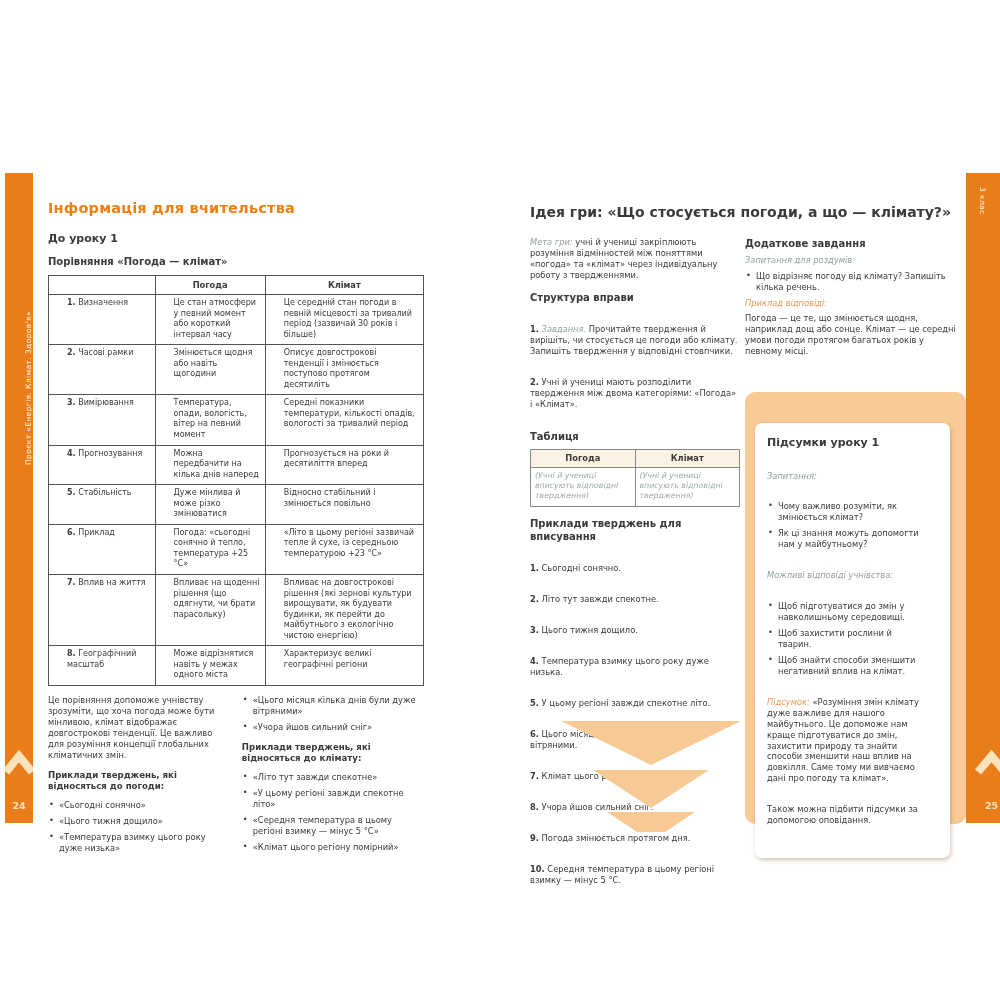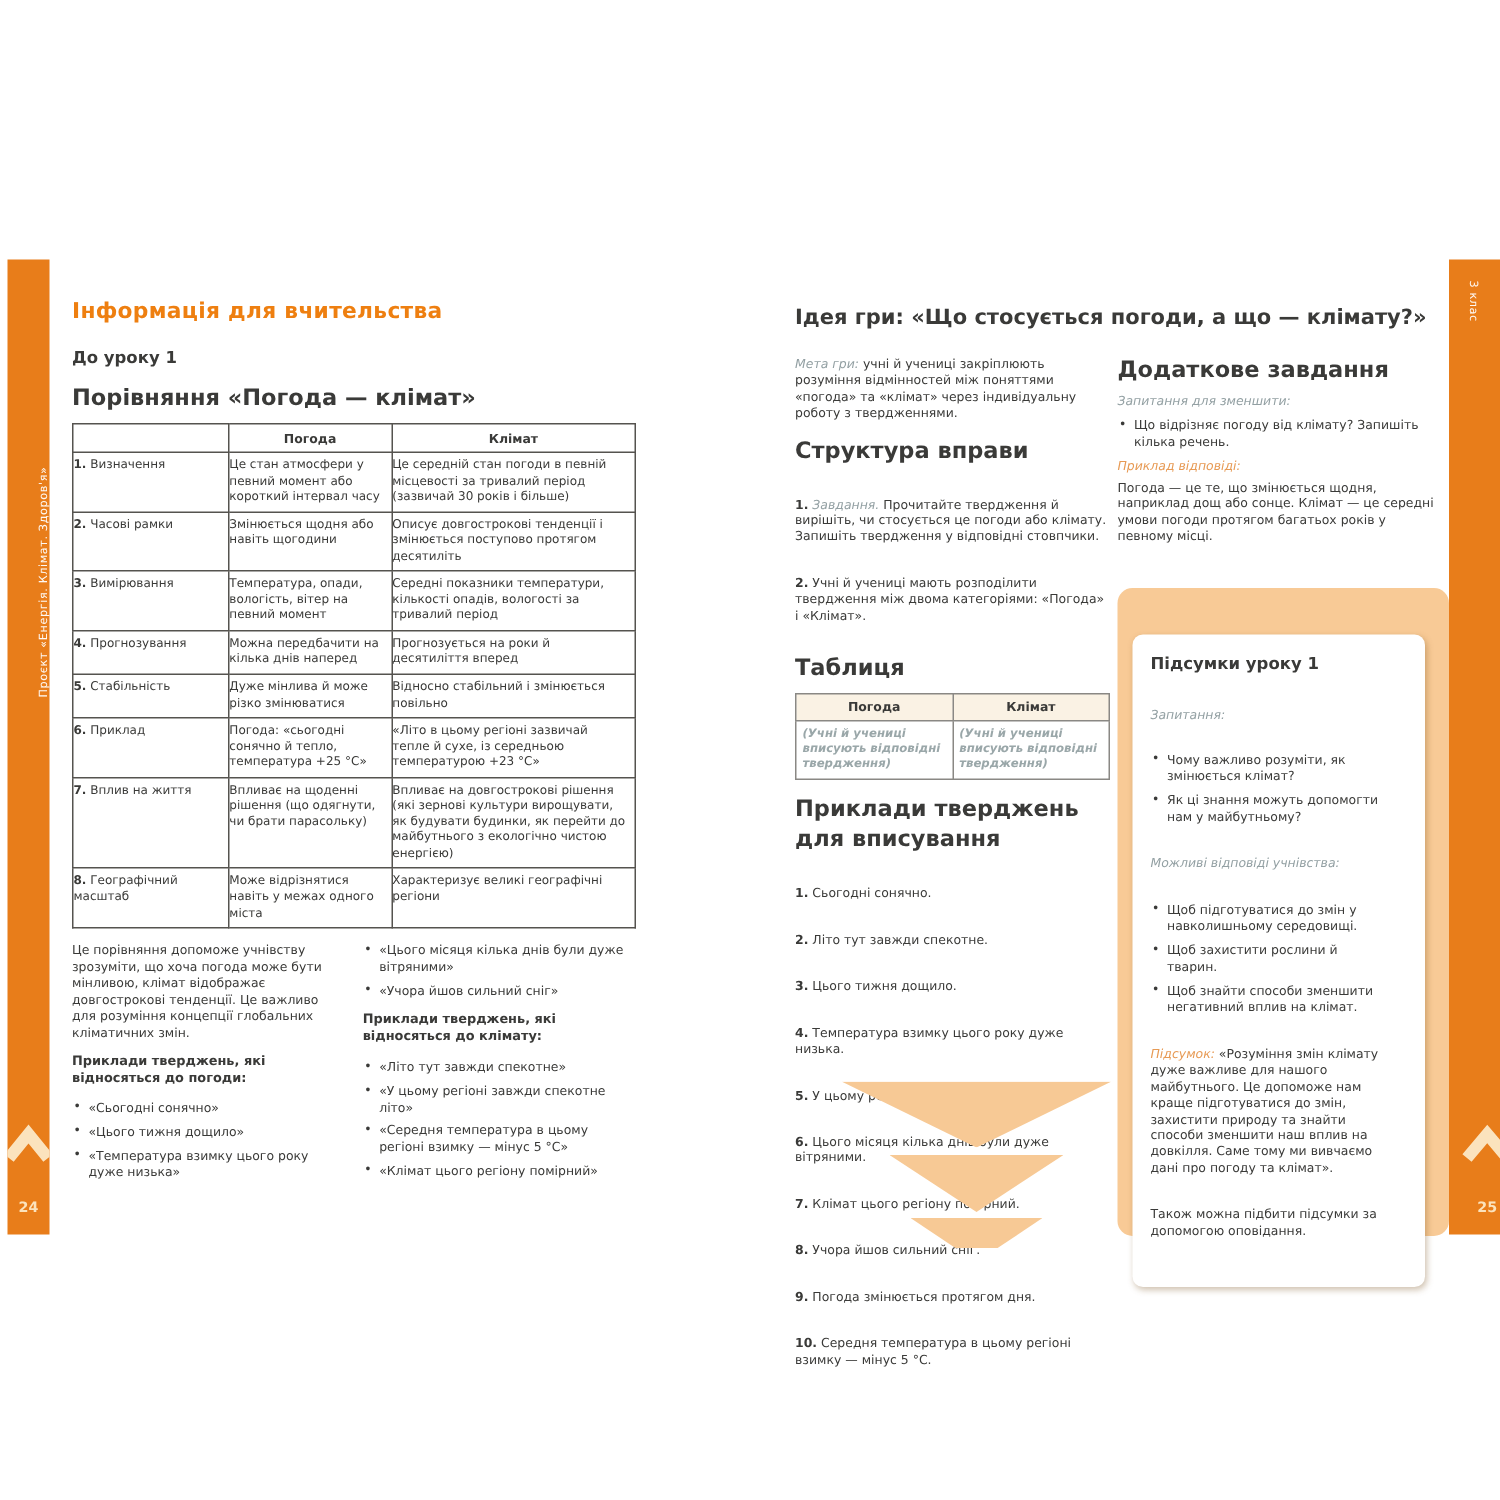--- a/index.html
+++ b/index.html
@@ -23,44 +23,44 @@
   .pagenum {
     position:absolute; bottom:12px; width:100%; text-align:center;
     color:#fbe3bd; font-weight:bold; font-size:9.5px;
   }
   
   .t8  { font-size:8.3px; line-height:1.32; }
   .lbl-gray  { color:#93a0a3; font-style:italic; }
   .lbl-orange{ color:#e79a54; font-style:italic; }
   .h-sec { color:#ee7f10; font-weight:bold; font-size:14.5px; letter-spacing:.2px; }
   .h-2 { font-weight:bold; font-size:11px; }
-  .h-3 { font-weight:bold; font-size:15px; }
+  .h-3 { font-weight:bold; font-size:10px; }
   .bullet { position:relative; padding-left:11px; margin:5px 0; }
   .bullet::before { content:"•"; position:absolute; left:1px; top:-1px; }
   .nitem { margin:20px 0; }
   
   #left-content { position:absolute; left:48px; top:200px; width:376px; }
   #left-content .h-sec { margin-bottom:16px; }
   #left-content .h-2 { margin-bottom:11px; }
   #left-content .h-3 { margin-bottom:8px; }
   table.cmp { width:100%; border-collapse:collapse; font-size:8px; }
   table.cmp th, table.cmp td { border:1px solid #55534f; vertical-align:top; }
   table.cmp th { padding:4px 3px; font-size:8.3px; text-align:center; }
-  table.cmp td { padding:3px 5px 4px 0; line-height:1.32; }
+  table.cmp td { padding:3px 5px 4px 18px; line-height:1.32; }
   .twocol { display:flex; gap:20px; margin-top:9px; }
   .colA { width:206px; }
   .colB { width:216px; }
   .colA .h-3, .colB .h-3 { font-size:8.6px; margin:9px 0 3px 0; }
   
   #game-title { position:absolute; left:530px; top:204px; width:430px;
     font-weight:bold; font-size:14px; }
   #mid-col { position:absolute; left:530px; top:237px; width:210px; }
   #mid-col .h-3 { margin:10px 0 6px 0; }
   table.fill { width:100%; border-collapse:collapse; margin-top:2px; }
-  table.fill th, table.fill td { border:1px solid #8a8884;font-weight:bold; }
+  table.fill th, table.fill td { border:1px solid #8a8884; }
   table.fill th { font-size:8.3px; font-weight:bold; padding:3px; background:#faf2e4; }
   table.fill td { font-size:7.8px; padding:3px 4px 5px 4px; color:#9aa7a9;
     font-style:italic; line-height:1.3; vertical-align:top; }
   #statements-heading { margin-top:13px; }
   #right-col { position:absolute; left:745px; top:237px; width:216px; }
   #right-col .h-3 { margin-bottom:5px; }
   #right-col p { margin:4px 0; }
   
   #summary-shadow { position:absolute; left:745px; top:392px; width:221px; height:432px;
     background:#f8ca96; border-radius:10px; }
@@ -211,21 +211,21 @@
     <p class="nitem"><b>5.</b> <span>У цьому регіоні завжди спекотне літо.</span></p>
     <p class="nitem"><b>6.</b> <span>Цього місяця кілька днів були дуже вітряними.</span></p>
     <p class="nitem"><b>7.</b> <span>Клімат цього регіону помірний.</span></p>
     <p class="nitem"><b>8.</b> <span>Учора йшов сильний сніг.</span></p>
     <p class="nitem"><b>9.</b> <span>Погода змінюється протягом дня.</span></p>
     <p class="nitem"><b>10.</b> <span>Середня температура в цьому регіоні взимку — мінус 5 °С.</span></p>
   </div>
 
   <div id="right-col" class="t8">
     <div class="h-3">Додаткове завдання</div>
-    <p class="lbl-gray">Запитання для зменшити:</p>
+    <p class="lbl-gray">Запитання для роздумів:</p>
     <div class="bullet">Що відрізняє погоду від клімату? Запишіть кілька речень.</div>
     <p class="lbl-orange">Приклад відповіді:</p>
     <p>Погода — це те, що змінюється щодня, наприклад дощ або сонце. Клімат — це середні умови погоди протягом багатьох років у певному місці.</p>
   </div>
 
   <div id="summary-shadow">
     <div id="summary-card" class="t8">
       <div class="h-2">Підсумки уроку 1</div>
       <p class="lbl-gray">Запитання:</p>
       <div class="bullet">Чому важливо розуміти, як змінюється клімат?</div>

